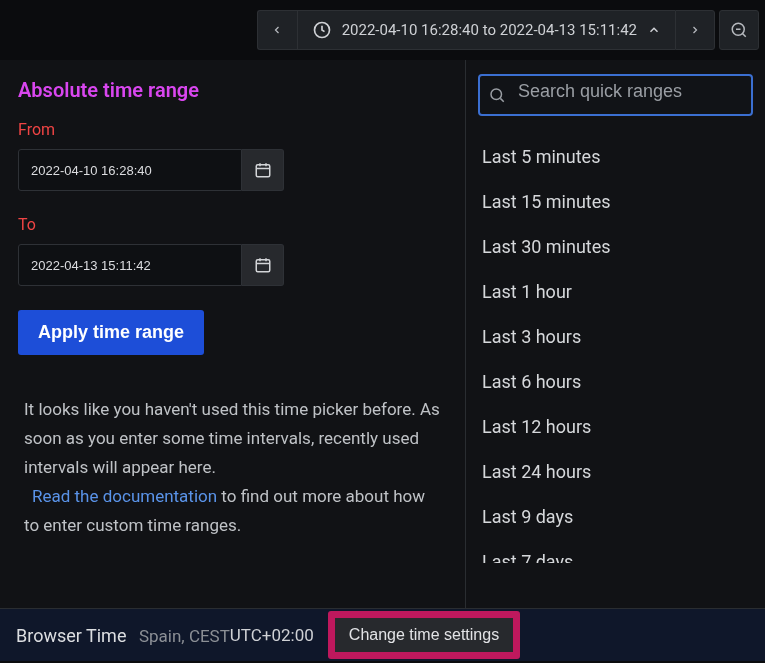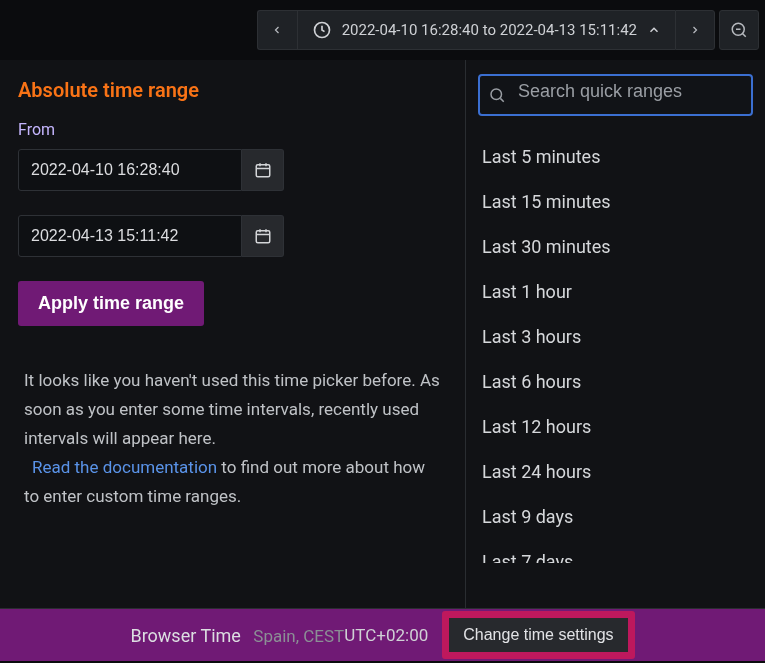--- a/index.html
+++ b/index.html
@@ -55,59 +55,59 @@
     width: 300px;
     border-left: 1px solid #2a2d31;
     padding: 14px 12px 0 12px;
     display: flex;
     flex-direction: column;
     overflow: hidden;
   }
   h2.title {
     font-size: 20px;
     font-weight: 600;
-    color: #f97316;
+    color: #d946ef;
     margin-bottom: 18px;
   }
   .label {
     font-size: 16px;
-    color: #c4b5fd;
+    color: #ef4444;
     margin-bottom: 10px;
   }
   .field-row {
     display: flex;
     gap: 0;
     margin-bottom: 24px;
   }
   .text-input {
     background: #0e1013;
     border: 1px solid #2e3136;
     color: #dcdde0;
     height: 42px;
     padding: 0 12px;
-    font-size: 16px;
+    font-size: 13px;
     border-radius: 3px 0 0 3px;
     width: 224px;
     outline: none;
   }
   .cal-btn {
     width: 42px;
     height: 42px;
     background: #27292d;
     border: 1px solid #2e3136;
     border-left: none;
     display: flex;
     align-items: center;
     justify-content: center;
     border-radius: 0 3px 3px 0;
     cursor: pointer;
     color: #d3d5d8;
   }
   .apply-btn {
-    background: #701a75;
+    background: #1d4ed8;
     color: #fff;
     border: none;
     font-size: 18px;
     font-weight: 600;
     padding: 12px 20px;
     border-radius: 3px;
     cursor: pointer;
     margin-bottom: 40px;
   }
   .hint {
@@ -155,25 +155,25 @@
     padding: 12px 4px;
     cursor: pointer;
   }
   .quick-item.cut {
     height: 22px;
     overflow: hidden;
   }
   .footer {
     display: flex;
     align-items: center;
-    justify-content: center;
+    justify-content: flex-start;
     border-top: 1px solid #2a2d31;
     height: 53px;
     padding: 0 16px;
-    background: #701a75;
+    background: #0f172a;
   }
   .footer-left {
     font-size: 18px;
     color: #dcdee1;
   }
   .footer-left .sub {
     color: #8b8f95;
     font-size: 17px;
     margin-left: 8px;
   }
@@ -242,20 +242,21 @@
       <div class="cal-btn">
         <svg width="18" height="18" viewBox="0 0 24 24" fill="none" stroke="currentColor" stroke-width="2">
             <rect x="3" y="5" width="18" height="16" rx="2"></rect>
             <line x1="3" y1="10" x2="21" y2="10"></line>
             <line x1="8" y1="3" x2="8" y2="7"></line>
             <line x1="16" y1="3" x2="16" y2="7"></line>
           </svg>
       </div>
     </div>
 
+    <div class="label">To</div>
     <div class="field-row">
       <input class="text-input" value="2022-04-13 15:11:42" style="">
       <div class="cal-btn">
         <svg width="18" height="18" viewBox="0 0 24 24" fill="none" stroke="currentColor" stroke-width="2">
             <rect x="3" y="5" width="18" height="16" rx="2"></rect>
             <line x1="3" y1="10" x2="21" y2="10"></line>
             <line x1="8" y1="3" x2="8" y2="7"></line>
             <line x1="16" y1="3" x2="16" y2="7"></line>
           </svg>
       </div>

